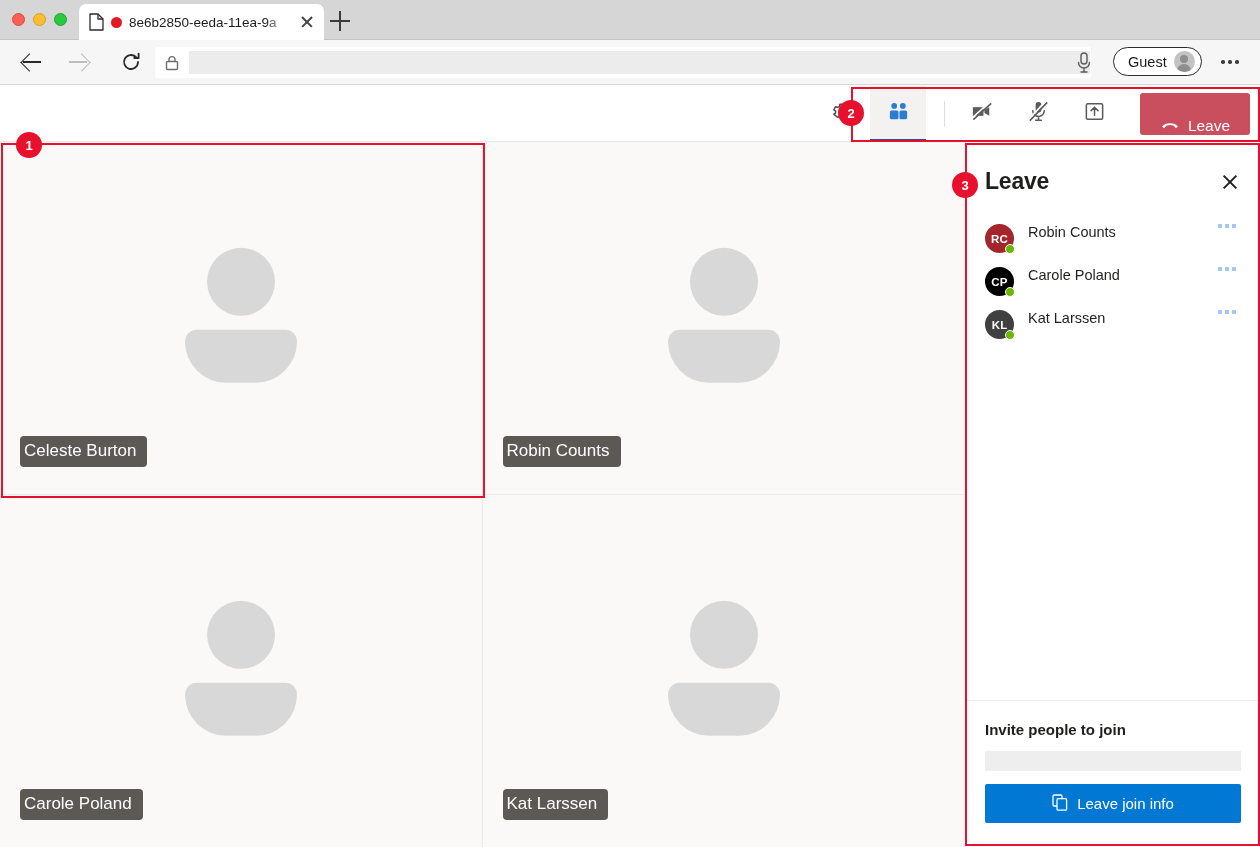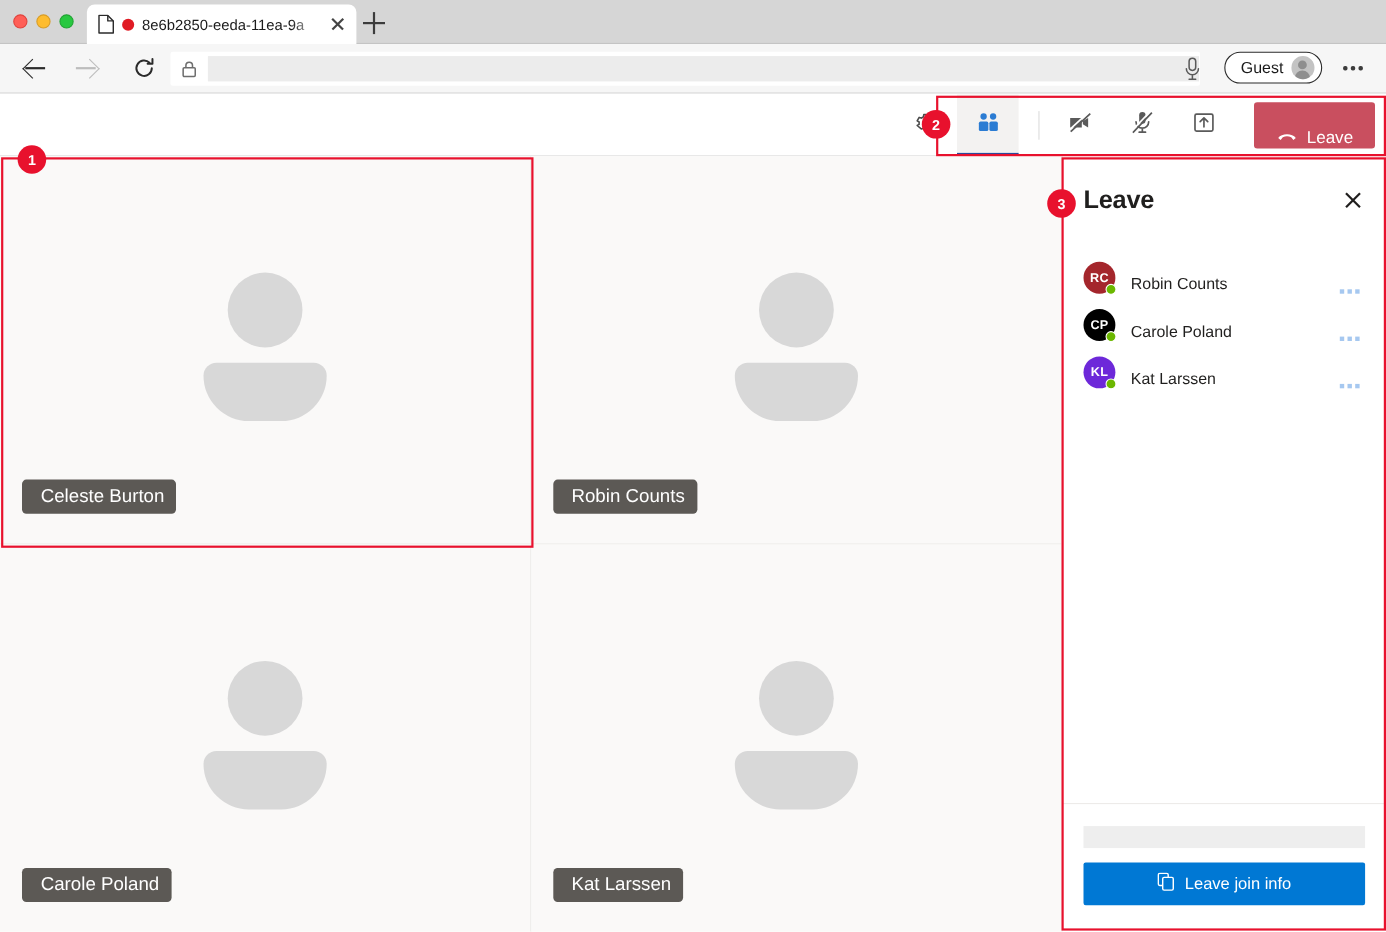--- a/index.html
+++ b/index.html
@@ -101,35 +101,35 @@
   .stage{position:absolute;left:0;top:142px;width:965px;height:705px;background:#faf9f8;}
   .grid{display:grid;grid-template-columns:1fr 1fr;grid-template-rows:1fr 1fr;width:965px;height:705px;}
   .tile{position:relative;background:#faf9f8;border-right:1px solid #edebe9;border-bottom:1px solid #edebe9;}
   .tile:nth-child(2),.tile:nth-child(4){border-right:none;}
   .tile:nth-child(3),.tile:nth-child(4){border-bottom:none;}
   .silhouette{position:absolute;left:50%;top:50%;transform:translate(-50%,-52%);width:112px;height:135px;}
   .sil-head{position:absolute;left:22px;top:0;width:68px;height:68px;border-radius:50%;background:#d8d8d8;}
   .sil-body{position:absolute;left:0;top:82px;width:112px;height:53px;background:#d8d8d8;border-radius:12px 12px 42px 42px;}
   .name-pill{
     position:absolute;left:20px;bottom:27px;background:#5c5955;color:#fff;
-    font-size:17px;padding:6px 11px 8px 17px;border-radius:4px;line-height:1;
+    font-size:17px;padding:6px 11px 8px 4px;border-radius:4px;line-height:1;
   }
 
   
   .people-panel{
     position:absolute;left:965px;top:142px;width:295px;height:705px;background:#fff;
     border-left:1px solid #edebe9;display:flex;flex-direction:column;
   }
   .pp-head{height:78px;display:flex;align-items:center;padding:0 16px 0 19px;flex:none;}
   .pp-title{font-size:23px;font-weight:700;color:#201f1e;flex:1;letter-spacing:-0.2px;}
   .pp-close{width:28px;height:28px;position:relative;cursor:pointer;flex:none;}
   .pp-close:before,.pp-close:after{content:"";position:absolute;left:5px;top:13.5px;width:18px;height:1.9px;background:#201f1e;}
   .pp-close:before{transform:rotate(45deg);} .pp-close:after{transform:rotate(-45deg);}
   .pp-list{flex:1;overflow:hidden;padding-top:4px;}
-  .prow{height:43px;display:flex;align-items:flex-end;padding:0 20px 0 19px;cursor:pointer;}
+  .prow{height:43px;display:flex;align-items:flex-start;padding:0 20px 0 19px;cursor:pointer;}
   .av{width:29px;height:29px;border-radius:50%;color:#fff;font-size:11.5px;font-weight:600;
       display:flex;align-items:center;justify-content:center;position:relative;flex:none;letter-spacing:0.2px;}
   .presence{position:absolute;right:-1px;bottom:-1px;width:10px;height:10px;border-radius:50%;
       background:#6bb700;border:1.6px solid #fff;}
   .pname{flex:1;margin-left:14px;font-size:14.5px;color:#201f1e;}
   .pmore{display:flex;gap:3px;padding-right:4px;}
   .pmore i{width:4px;height:4px;background:#a6c8f0;display:block;}
   .pp-foot{flex:none;border-top:1px solid #edebe9;padding:20px 19px 24px 19px;}
   .invite-title{font-size:15px;font-weight:700;color:#201f1e;margin-bottom:13px;}
   .invite-redact{height:20px;background:#eeeeee;margin-bottom:13px;}
@@ -331,35 +331,36 @@
         </div>
         <div class="pname">Carole Poland</div>
         <div class="pmore">
             <i></i>
             <i></i>
             <i></i>
           </div>
       </div>
 
       <div class="prow">
-        <div class="av" style="background:#6d28d9">
+        <div class="av" style="background:#404040">
           <span>KL</span>
           <span class="presence"></span>
         </div>
         <div class="pname">Kat Larssen</div>
         <div class="pmore">
             <i></i>
             <i></i>
             <i></i>
           </div>
       </div>
 
     </div>
 
     <div class="pp-foot">
+      <div class="invite-title">Invite people to join</div>
       <div class="invite-redact"></div>
       <div class="copy-btn">
         <span>
           <svg width="16" height="17" viewBox="0 0 16 17">
               <rect x="1" y="1" width="9" height="11" rx="1.3" fill="none" stroke="#fff" stroke-width="1.3"></rect>
               <rect x="5" y="4.6" width="9.6" height="11.6" rx="1.3" fill="#0078d4" stroke="#fff" stroke-width="1.3"></rect>
             </svg>
         </span>
         <span>Leave join info</span>
       </div>

